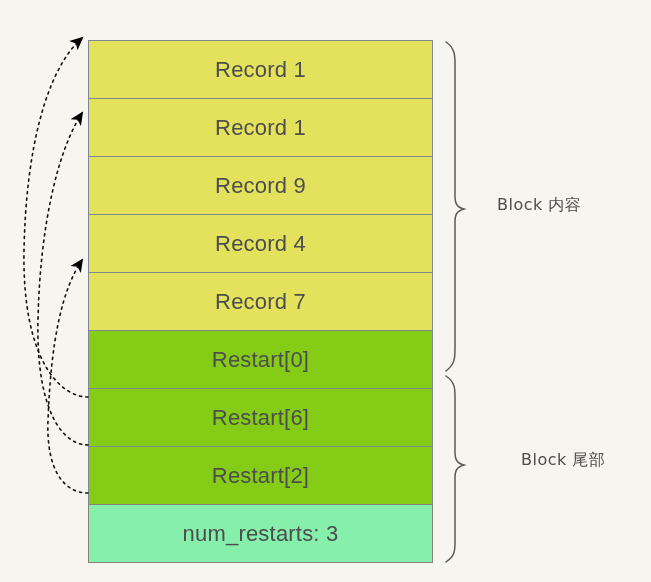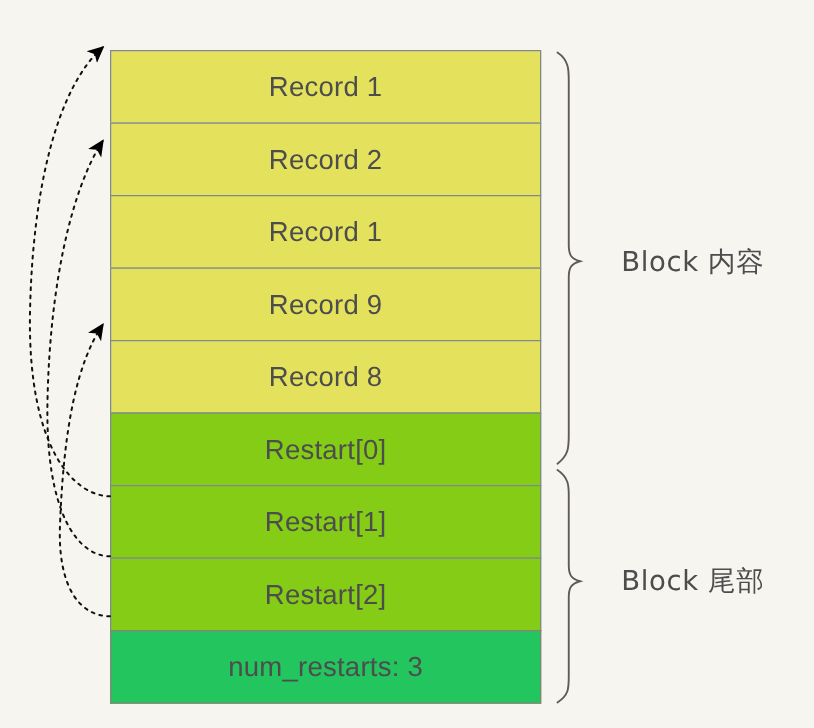--- a/index.html
+++ b/index.html
@@ -49,60 +49,60 @@
     align-items: center;
     justify-content: center;
     font-size: 22px;
     color: #4d4d4d;
     letter-spacing: 0.2px;
     white-space: nowrap;
   }
   .cell:first-child { margin-top: 0; }
   .cell.record  { background: #e4e25c; border-color: #7f8895; }
   .cell.restart { background: #84cc16; border-color: #7f8895; }
-  .cell.footer  { background: #22c55e; border-color: #8a8279; }
+  .cell.footer  { background: #86efac; border-color: #8a8279; }
 
   
   .section-label {
     position: absolute;
-    font-size: 22px;
+    font-size: 16px;
     color: #4d4d4d;
     white-space: nowrap;
     letter-spacing: 0.5px;
   }
   #label-content { left: 497px; top: 195px; }
-  #label-footer  { left: 497px; top: 450px; }
+  #label-footer  { left: 521px; top: 450px; }
   .cjk { font-family: "DejaVu Sans", "Liberation Sans", sans-serif; }
 </style>
 </head>
 <body>
 
 <div id="diagram">
 
   <div id="block-stack">
     <div class="cell record">
         <span>Record 1</span>
       </div>
     <div class="cell record">
-        <span>Record 2</span>
-      </div>
-    <div class="cell record">
         <span>Record 1</span>
       </div>
     <div class="cell record">
         <span>Record 9</span>
       </div>
     <div class="cell record">
-        <span>Record 8</span>
+        <span>Record 4</span>
+      </div>
+    <div class="cell record">
+        <span>Record 7</span>
       </div>
     <div class="cell restart">
         <span>Restart[0]</span>
       </div>
     <div class="cell restart">
-        <span>Restart[1]</span>
+        <span>Restart[6]</span>
       </div>
     <div class="cell restart">
         <span>Restart[2]</span>
       </div>
     <div class="cell footer">
         <span>num_restarts: 3</span>
       </div>
   </div>
 
   <div class="section-label cjk" id="label-content">Block  内容</div>

